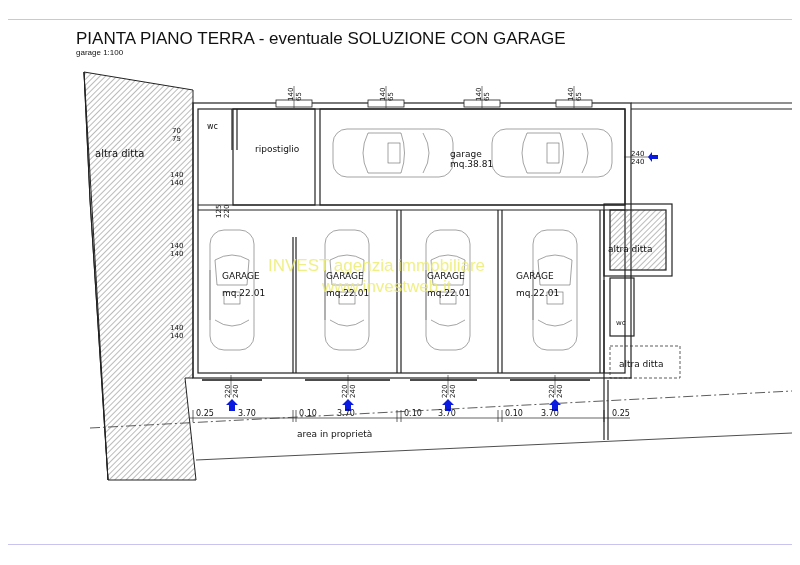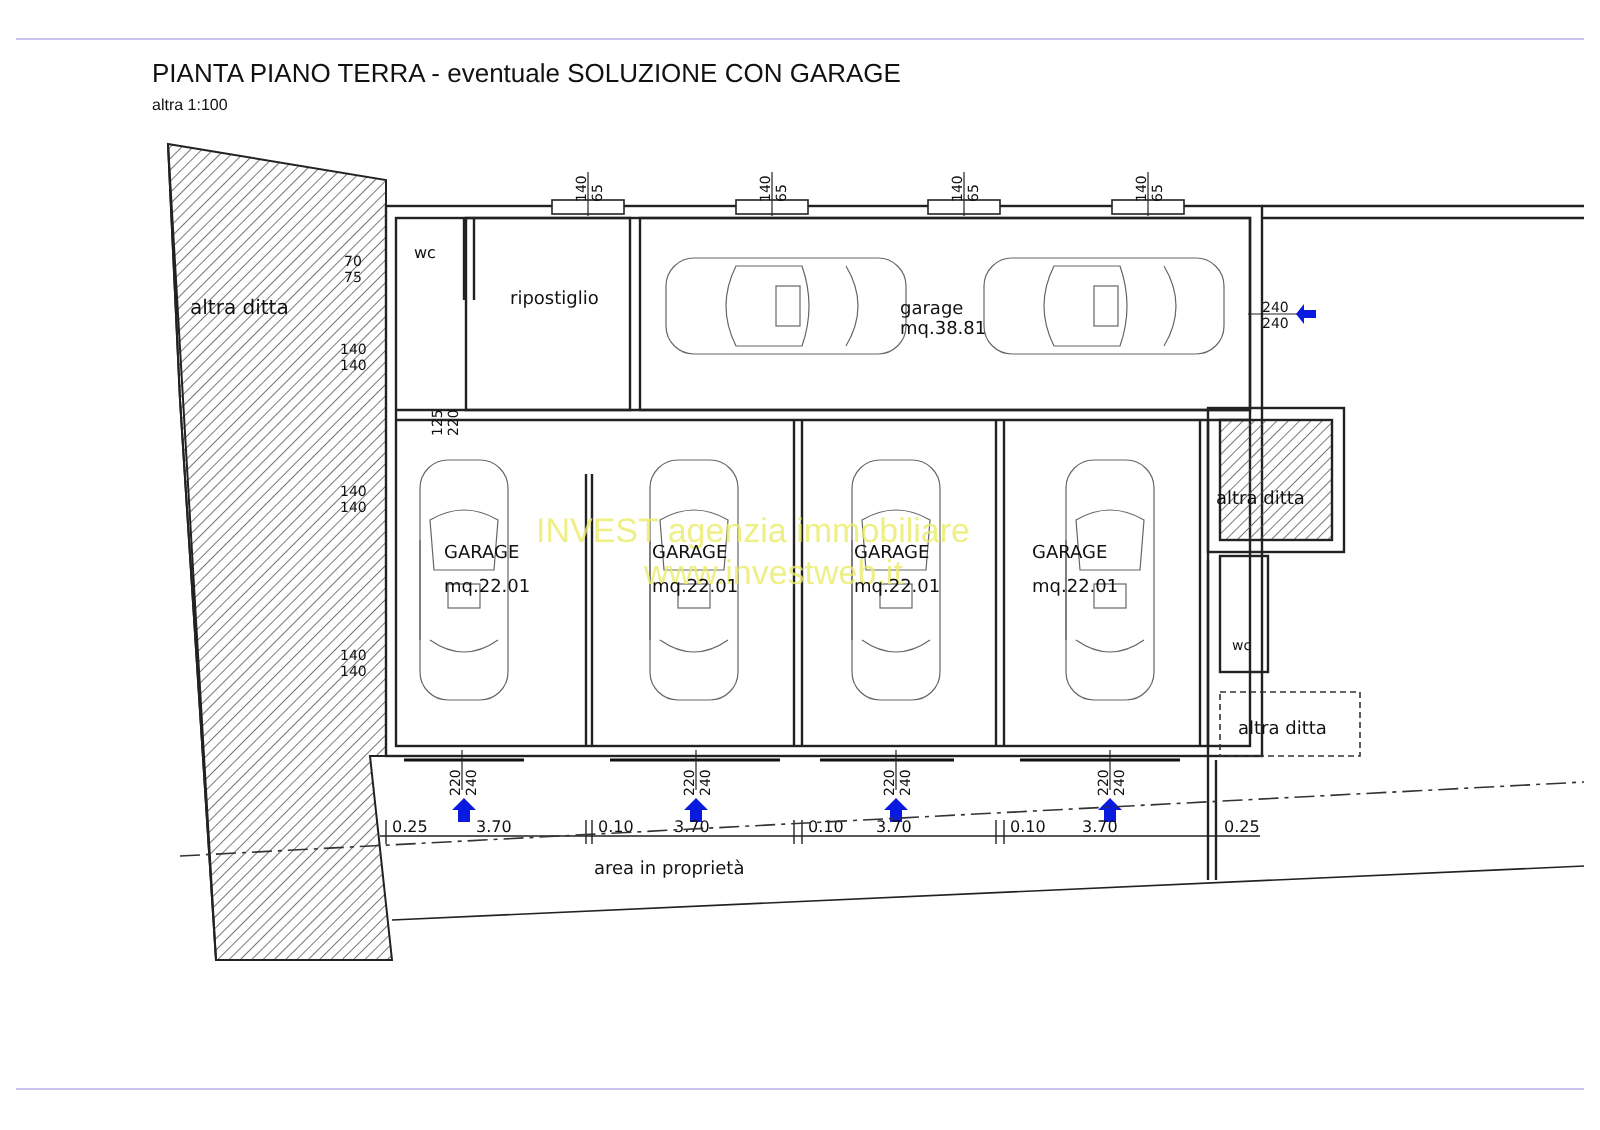--- a/index.html
+++ b/index.html
@@ -1,31 +1,31 @@
 <!DOCTYPE html>
 <html><head>
 <meta charset="utf-8">
 <style>
   html, body { margin:0; padding:0; background:#ffffff; }
   body { width:800px; height:565px; position:relative; overflow:hidden; font-family:"Liberation Sans", sans-serif; }
   .rule { position:absolute; left:8px; width:784px; height:1px; background:#c8c4f0; }
-  .title { position:absolute; left:76px; top:29px; font-size:13px; color:#111; white-space:nowrap; }
+  .title { position:absolute; left:76px; top:29px; font-size:17px; color:#111; white-space:nowrap; }
   .subtitle { position:absolute; left:76px; top:48px; font-size:8px; color:#111; white-space:nowrap; }
   svg.plan { position:absolute; left:0; top:0; }
   .lbl { font-family:"DejaVu Sans", sans-serif; fill:#111; }
   .wm { font-family:"Liberation Sans", sans-serif; fill:#ecec6a; opacity:0.8; }
 </style>
 </head>
 <body>
 
 <div class="rule" style="top:19px;"></div>
 <div class="rule" style="top:544px;"></div>
 
 <div class="title">PIANTA PIANO TERRA - eventuale SOLUZIONE CON GARAGE</div>
-<div class="subtitle">altra 1:100</div>
+<div class="subtitle">garage 1:100</div>
 
 <svg class="plan" width="800" height="565" viewBox="0 0 800 565">
   <defs>
     <pattern id="hatch" patternUnits="userSpaceOnUse" width="4" height="4" patternTransform="rotate(45)">
       <line x1="0" y1="0" x2="0" y2="4" stroke="#555" stroke-width="0.8"></line>
     </pattern>
     <g id="car-v" stroke="#666" stroke-width="0.6" fill="none">
       <rect x="-22" y="-60" width="44" height="120" rx="14"></rect>
       <path d="M-17,-30 Q0,-40 17,-30 L15,-5 L-15,-5 Z"></path>
       <rect x="-8" y="2" width="16" height="12"></rect>

